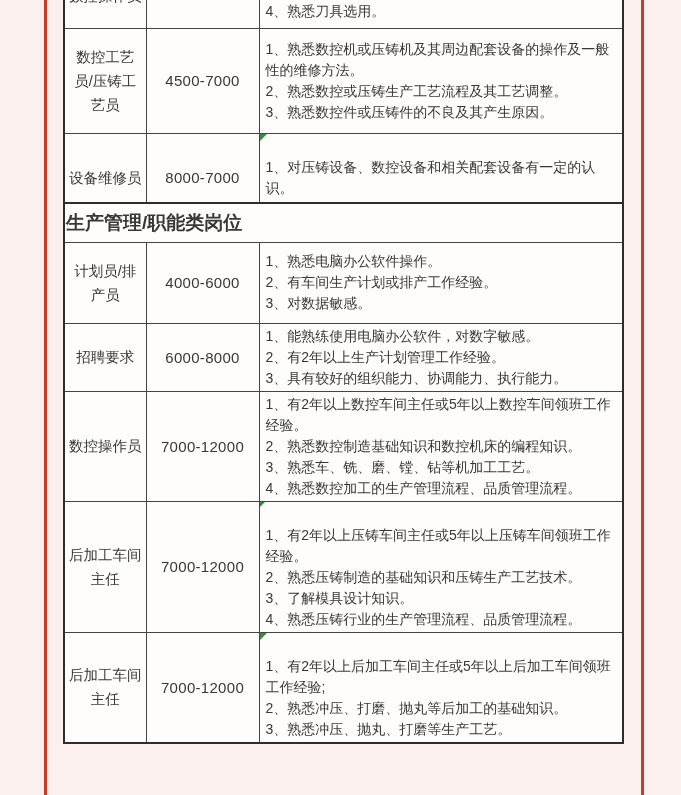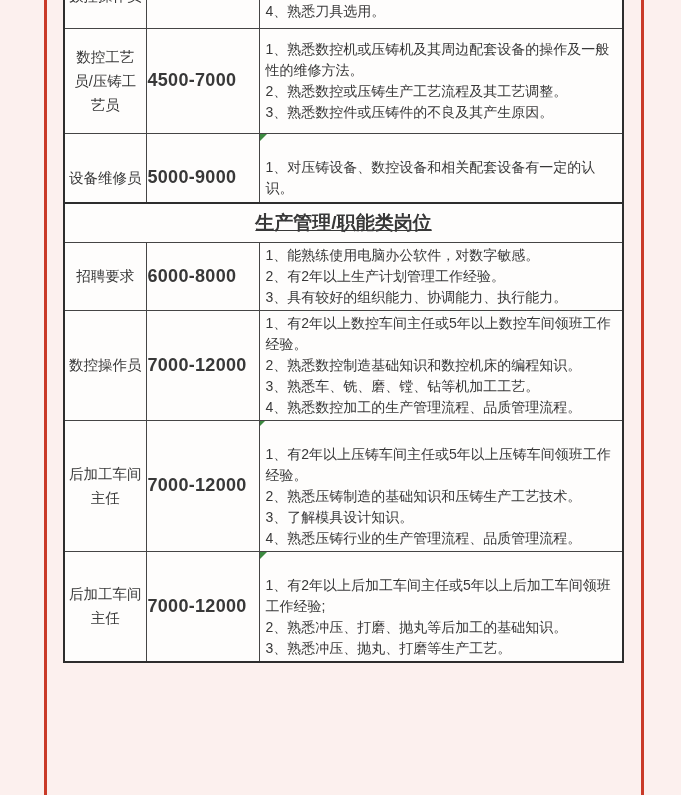--- a/index.html
+++ b/index.html
@@ -32,40 +32,38 @@
     overflow:hidden;
     box-sizing:border-box;
   }
   td.pos{
     text-align:center;
     font-size:14.5px;
     line-height:24px;
     padding:16px 2px;
   }
   td.sal{
-    text-align:left;
-    font-size:18px;
+    text-align:center;
+    font-size:15px;
     letter-spacing:.3px;
-    font-weight:bold;
   }
   td.req{
     font-size:14px;
     line-height:21px;
     padding:2px 4px 2px 6px;
     white-space:pre-line;
     vertical-align:middle;
     position:relative;
   }
   td.req.top{vertical-align:top;padding-top:0;}
   .title-cell{
-    text-align:center;
+    text-align:left;
     font-weight:bold;
     font-size:19px;
     height:39px;
-    text-decoration:underline;
   }
   .hdr{
     text-align:center;
     font-weight:bold;
     font-size:15px;
     line-height:20px;
     white-space:pre-line;
   }
   #partial-pos{position:relative;}
   .frag-title{
@@ -108,40 +106,47 @@
     </tr>
     <tr>
       <td class="pos" style="height:98px">数控工艺员/压铸工艺员</td>
       <td class="sal">4500-7000</td>
       <td class="req">1、熟悉数控机或压铸机及其周边配套设备的操作及一般性的维修方法。
 2、熟悉数控或压铸生产工艺流程及其工艺调整。
 3、熟悉数控件或压铸件的不良及其产生原因。</td>
     </tr>
     <tr>
       <td class="pos" style="height:61px">设备维修员</td>
-      <td class="sal">5000-9000</td>
+      <td class="sal">8000-7000</td>
       <td class="req">
         <span class="flag"></span><span>1、对压铸设备、数控设备和相关配套设备有一定的认识。
 2、具有一定机械设备维修能力。</span>
       </td>
     </tr>
   </tbody>
     </table>
 </div>
 
 <div class="tbl-wrap" id="table2-wrap">
   <table>
     <colgroup>
         <col style="width:82px">
         <col style="width:113px">
         <col style="width:364px">
       </colgroup>
     <tbody>
         <tr>
       <td class="title-cell" colspan="3">生产管理/职能类岗位</td>
+    </tr>
+    <tr>
+      <td class="pos" style="height:67px">计划员/排产员</td>
+      <td class="sal">4000-6000</td>
+      <td class="req">1、熟悉电脑办公软件操作。
+2、有车间生产计划或排产工作经验。
+3、对数据敏感。</td>
     </tr>
     <tr>
       <td class="pos" style="height:65px">招聘要求</td>
       <td class="sal">6000-8000</td>
       <td class="req">1、能熟练使用电脑办公软件，对数字敏感。
 2、有2年以上生产计划管理工作经验。
 3、具有较好的组织能力、协调能力、执行能力。</td>
     </tr>
     <tr>
       <td class="pos" style="height:110px">数控操作员</td>

